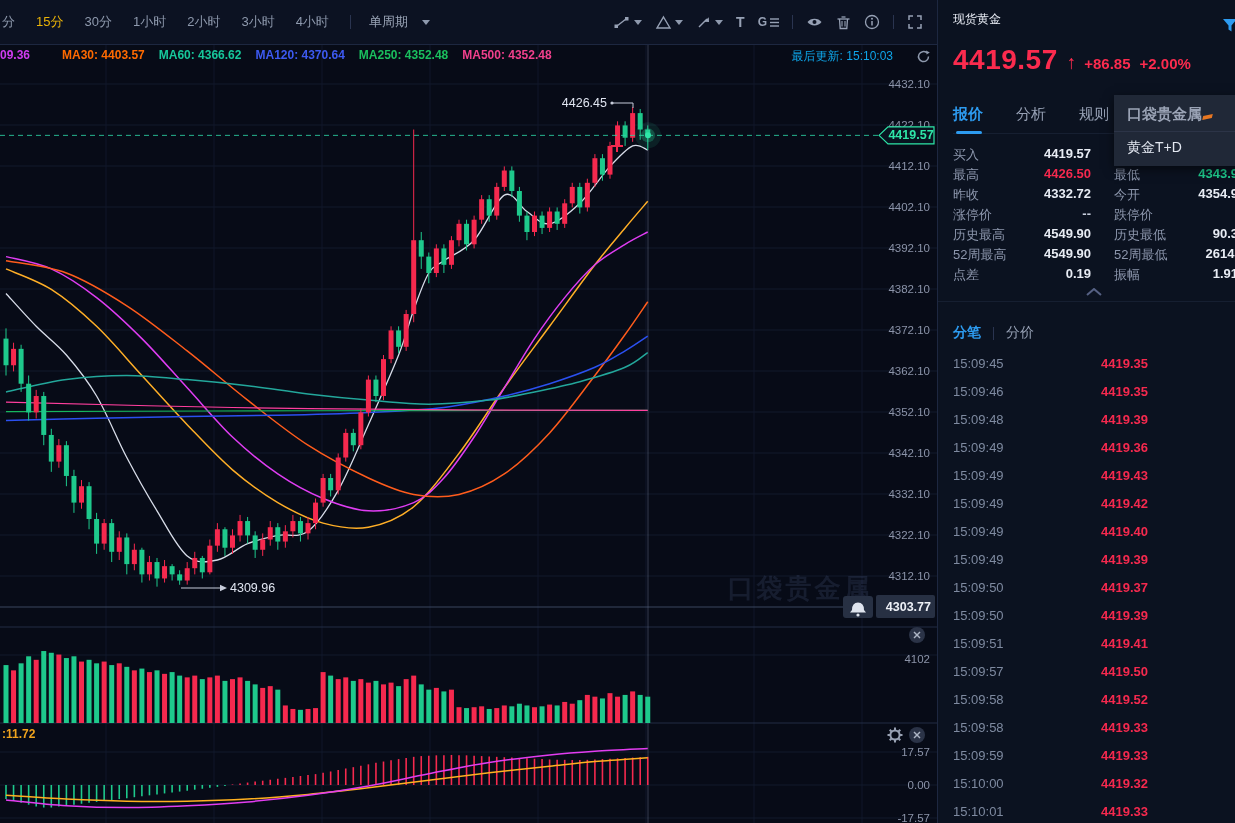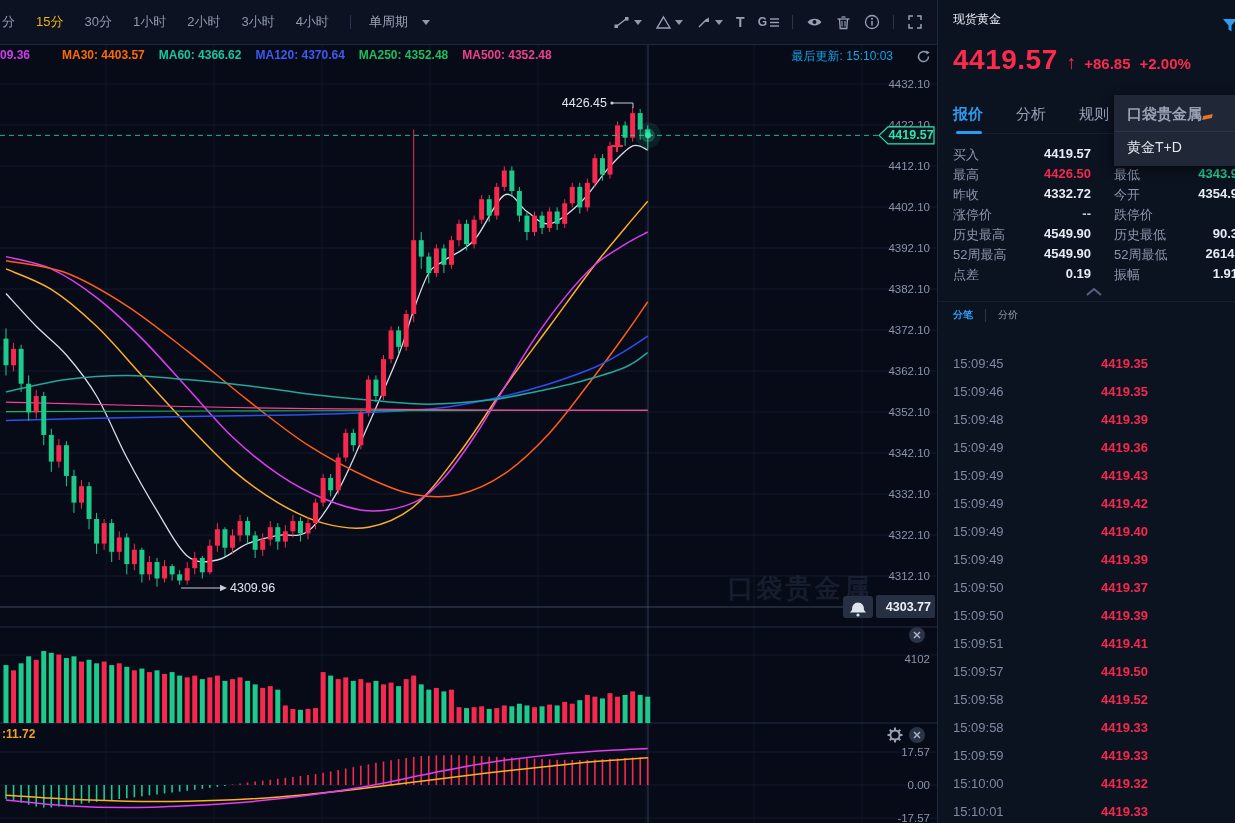--- a/index.html
+++ b/index.html
@@ -44,21 +44,21 @@
   .ov-row{position:absolute;left:13px;top:44px;font-size:14px;color:#e2e7f0;white-space:nowrap;width:120px}
   .quote-grid{position:absolute;left:0;top:146px;width:298px}
   .q-row{position:relative;height:20px;font-size:13px}
   .q-ll{position:absolute;left:15px;color:#8d97ad}
   .q-lv{position:absolute;right:145px;color:#e8ecf4;font-weight:bold}
   .q-rl{position:absolute;left:176px;color:#8d97ad}
   .q-rv{position:absolute;right:-2px;color:#e8ecf4;font-weight:bold}
   .q-red{color:#f5294e}.q-green{color:#1ec98c}.q-dim{color:#c7cedd}
   .chev{position:absolute;left:148px;top:288px}
   .p-div{position:absolute;left:0;top:301px;width:100%;height:1px;background:#161f31}
-  .tick-tabs{position:absolute;left:15px;top:308px;display:flex;align-items:center;font-size:10px}
+  .tick-tabs{position:absolute;left:15px;top:324px;display:flex;align-items:center;font-size:14px}
   .ttab{color:#97a1b5}
   .ttab.active{color:#2d9bf0;font-weight:bold}
   .t-div{width:1px;height:13px;background:#2a3450;margin:0 12px}
   .ticks{position:absolute;left:0;top:349px;width:298px}
   .tick-row{position:relative;height:28px;font-size:13px}
   .tick-t{position:absolute;left:15px;top:7px;color:#7e8aa0}
   .tick-p{position:absolute;left:118px;top:7px;width:92px;text-align:right;color:#f5294e;font-weight:bold}
 </style>
 </head>
 <body>

